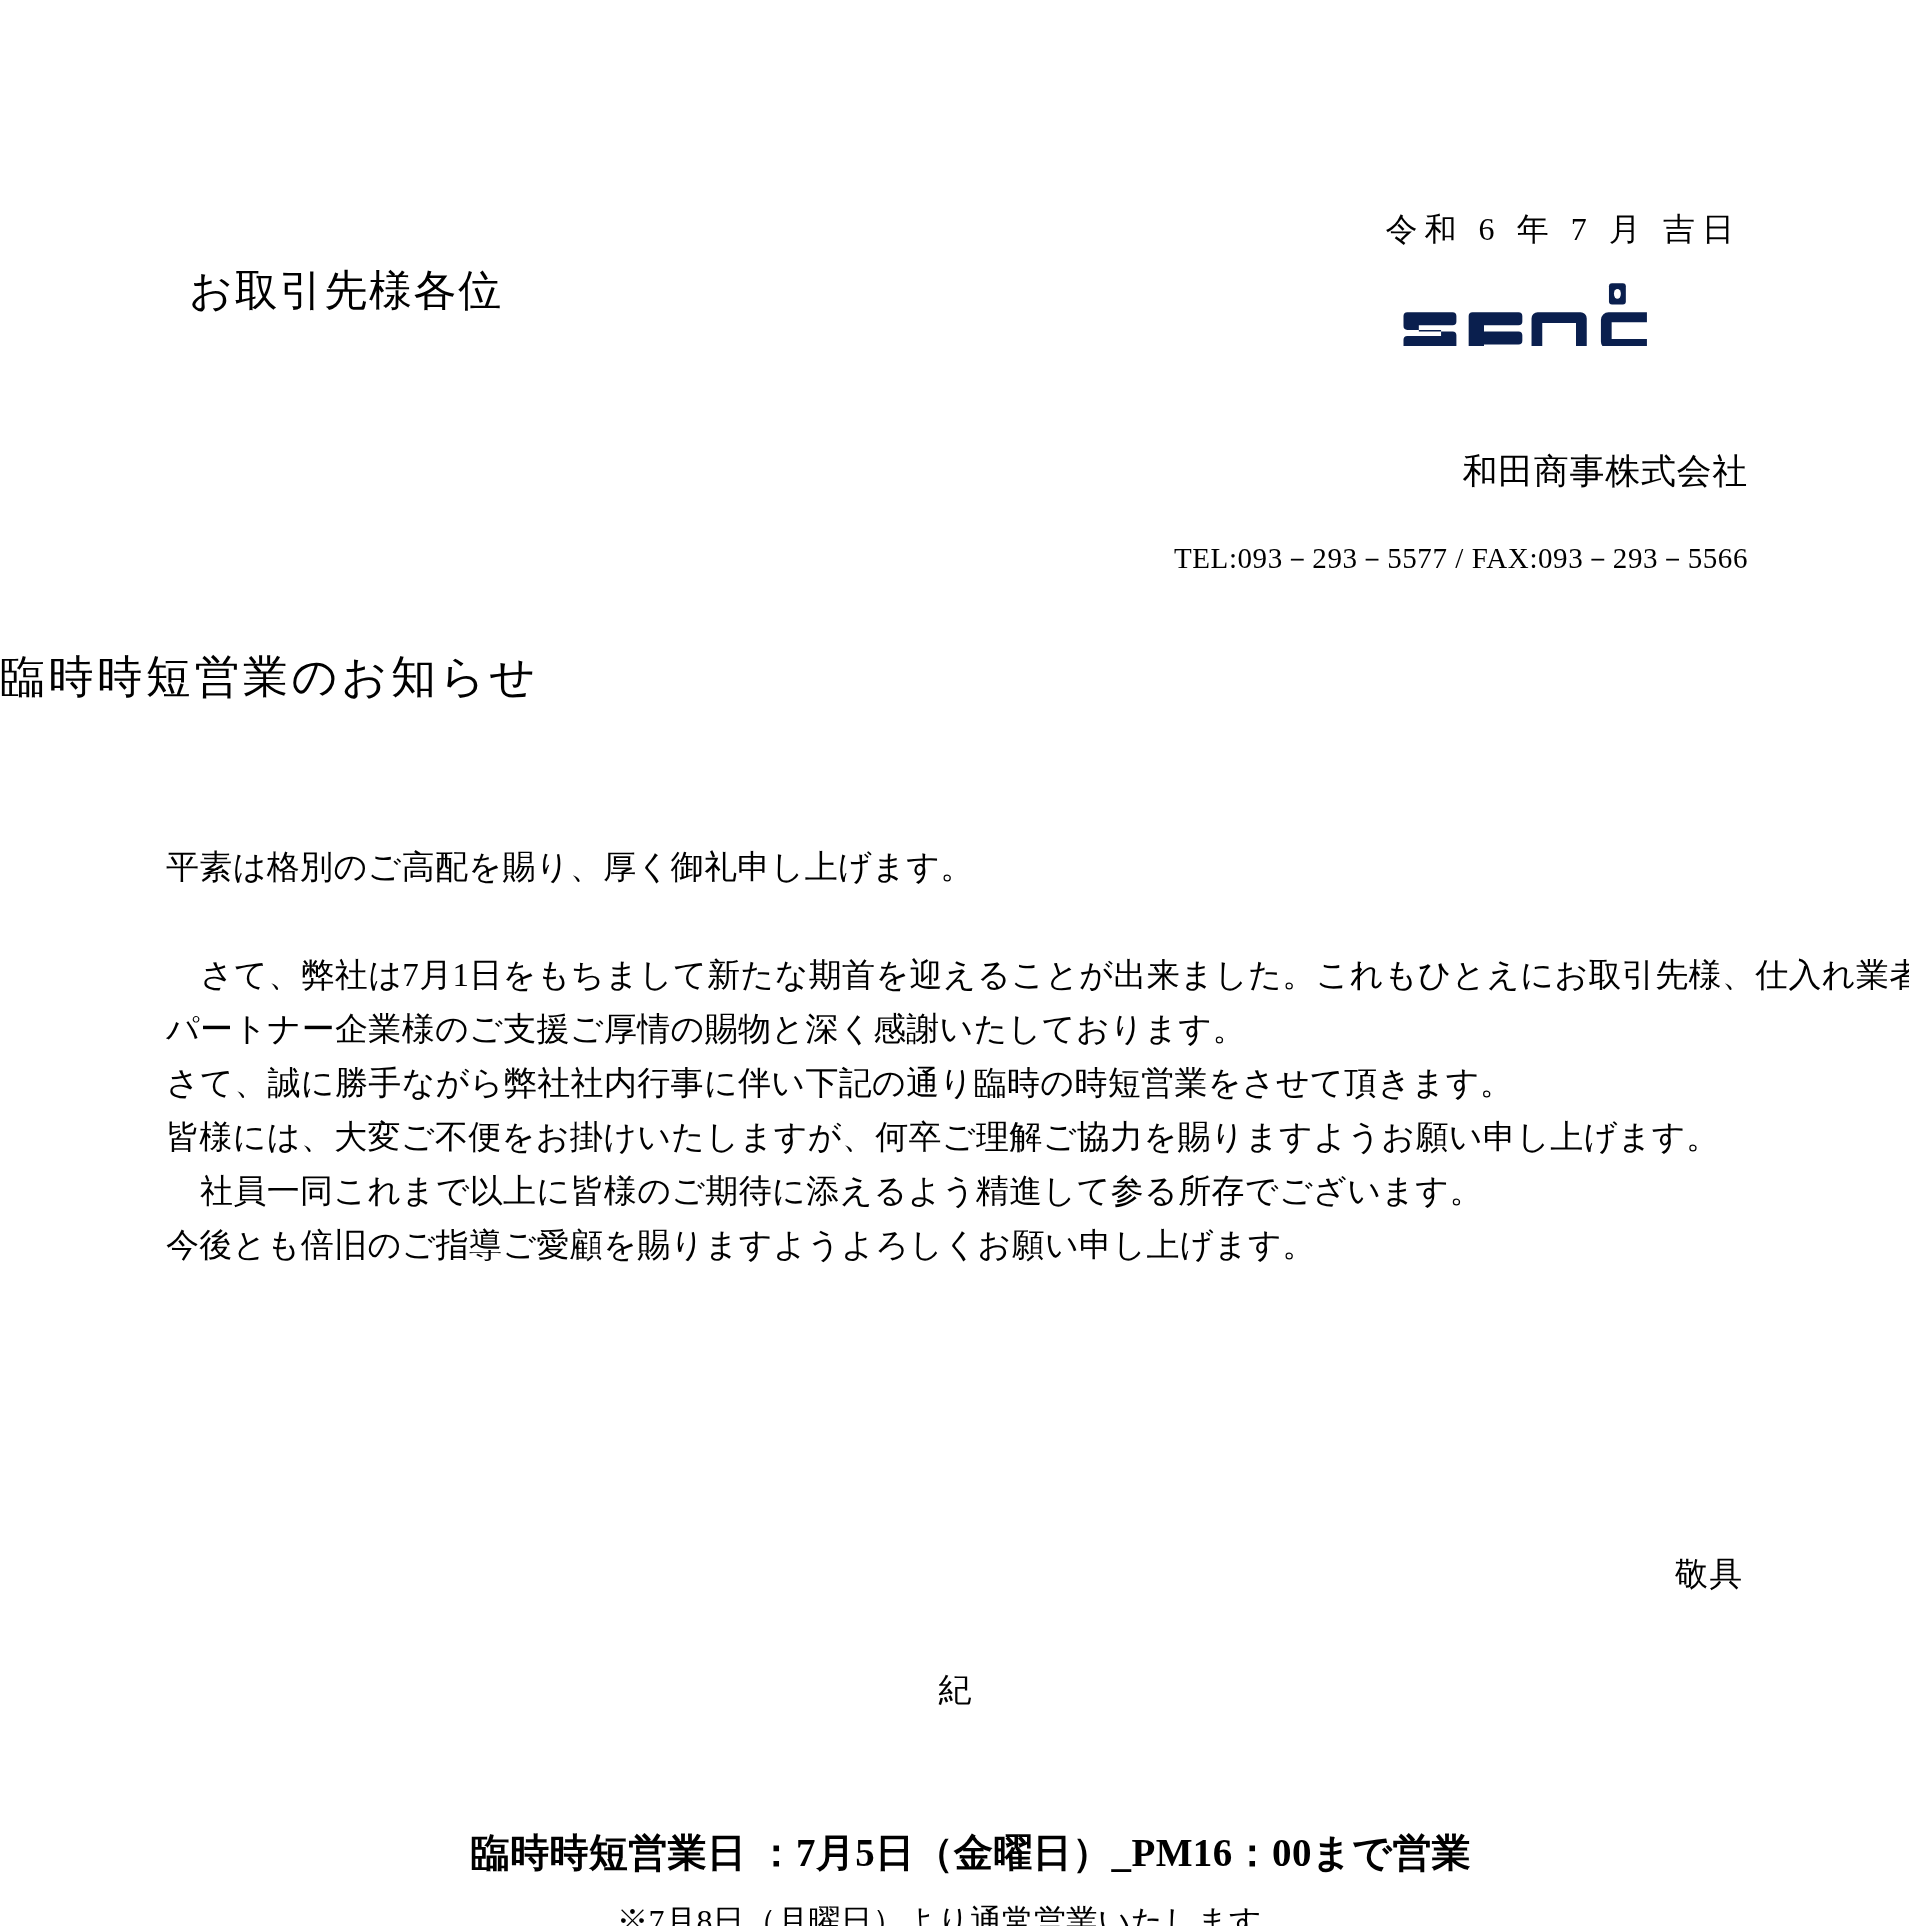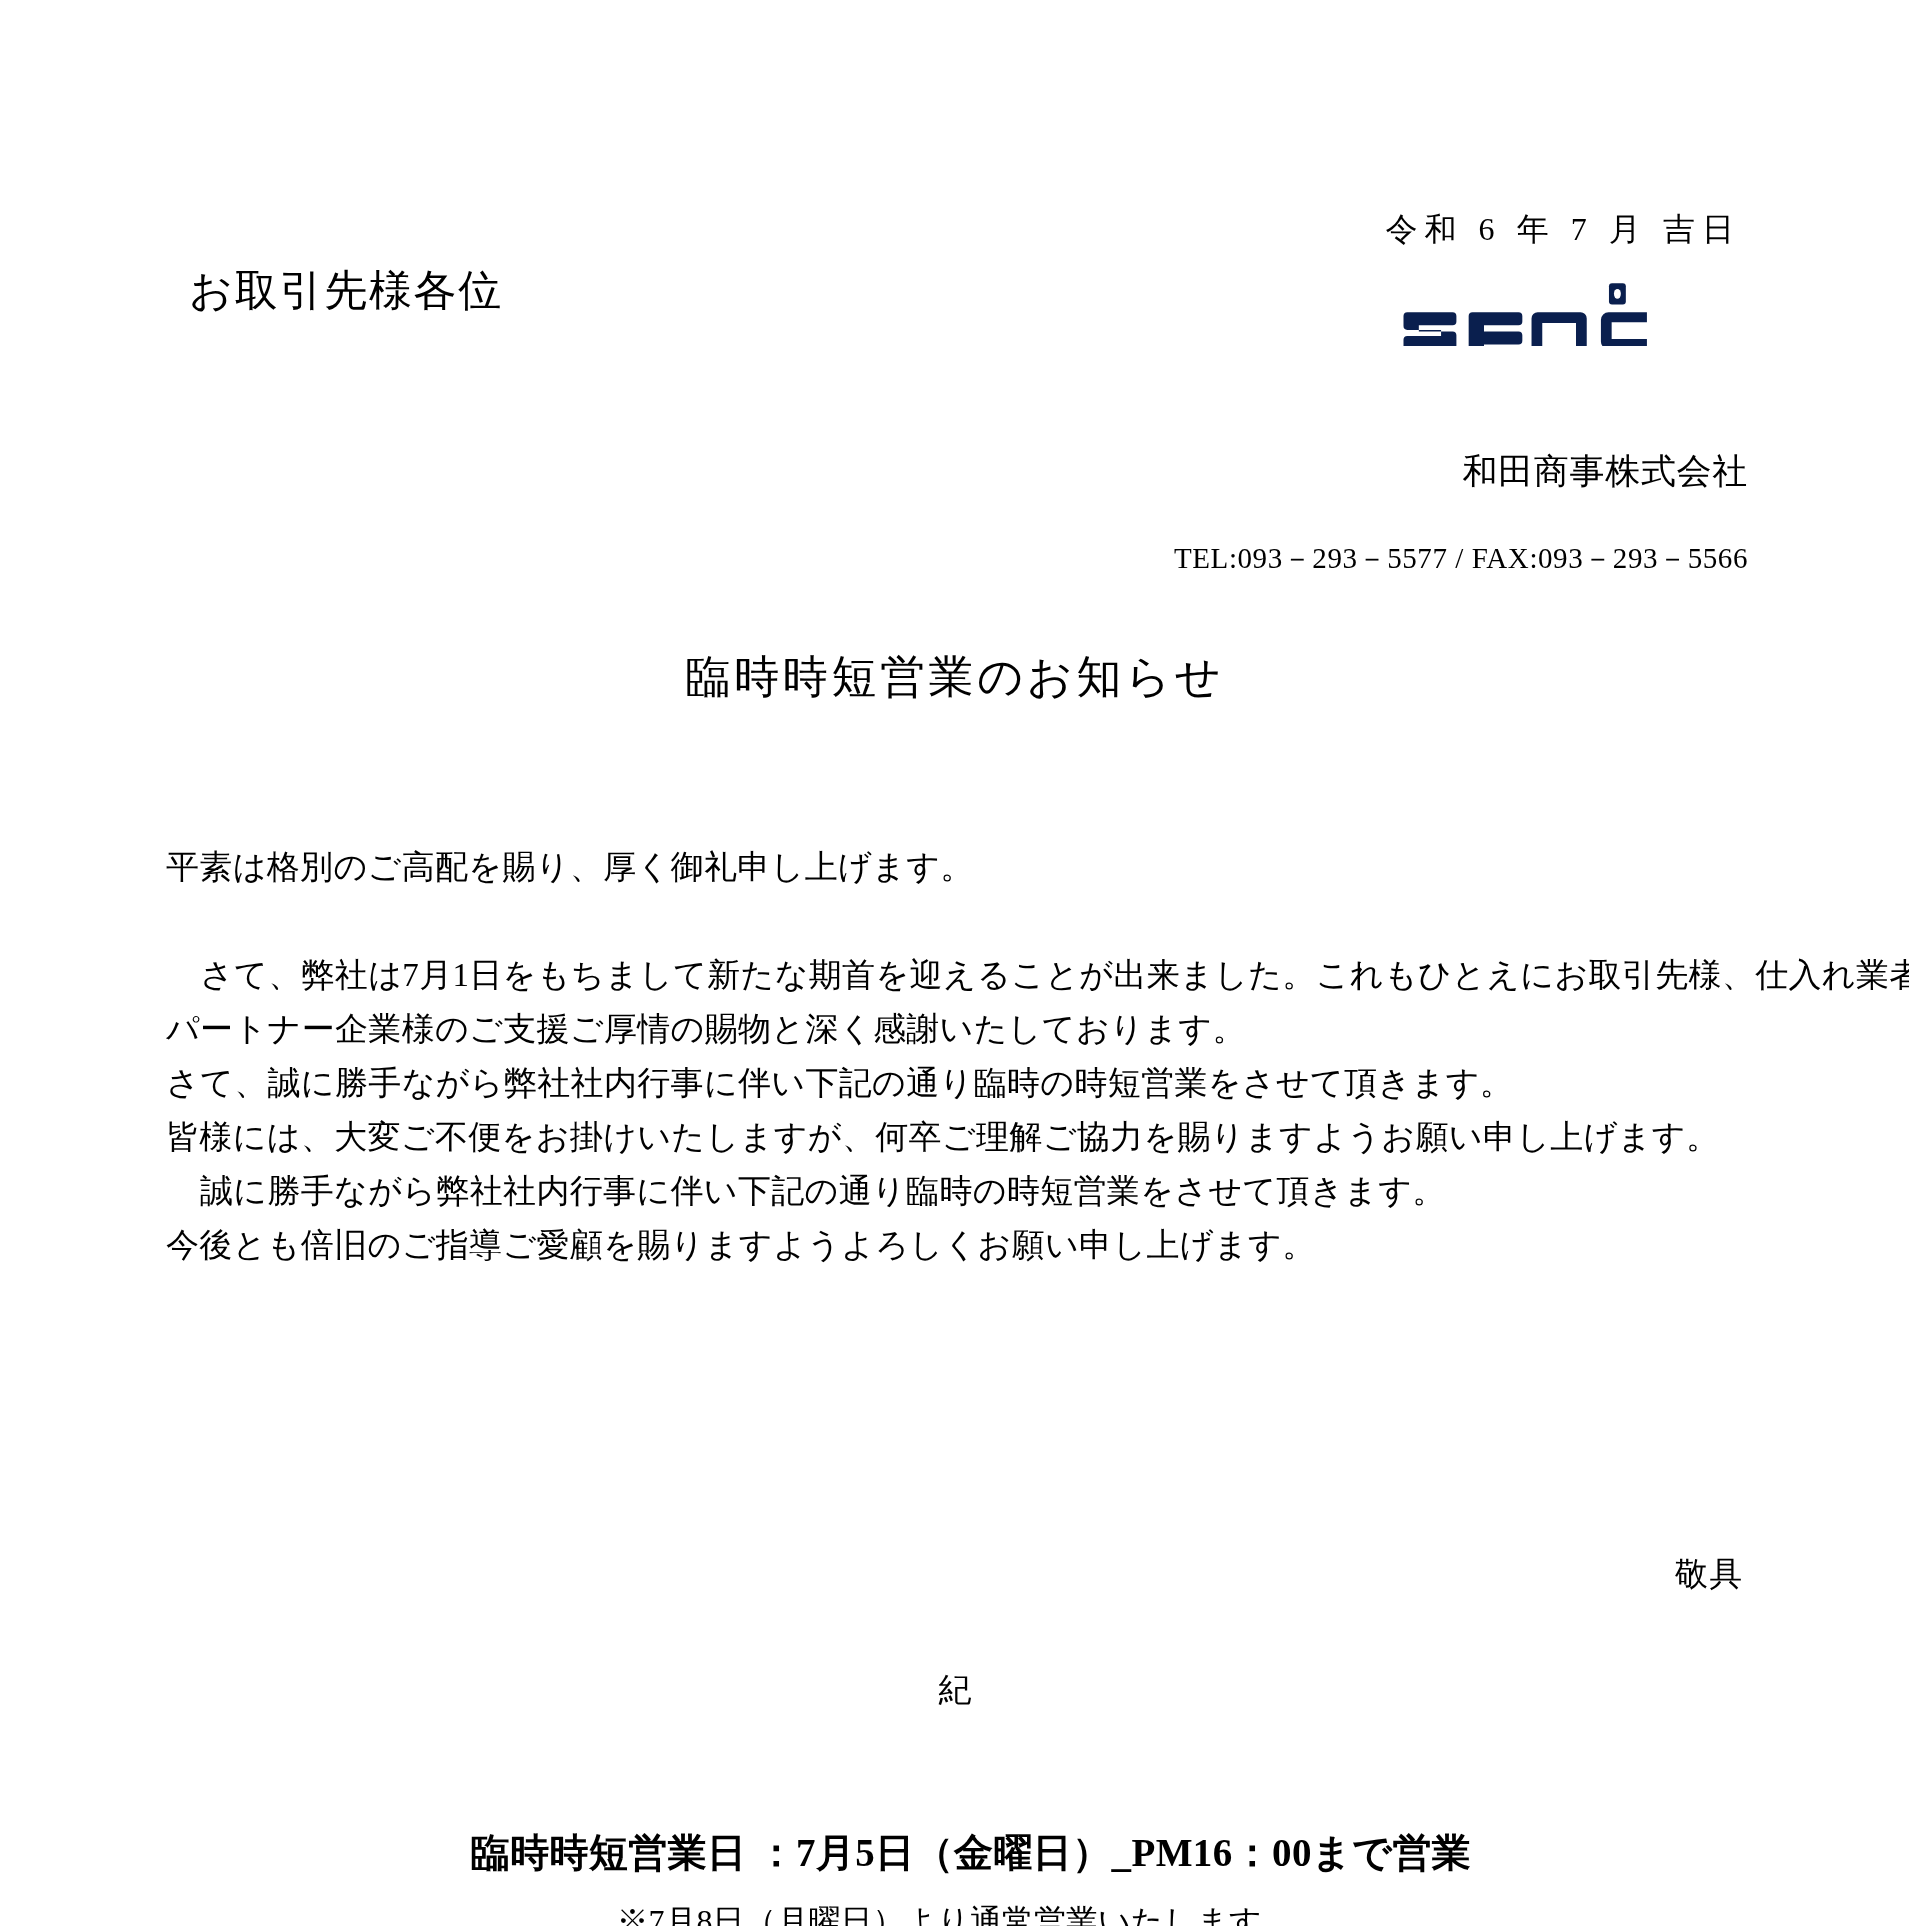--- a/index.html
+++ b/index.html
@@ -62,21 +62,20 @@
   }
   #company-name { top: 424px; font-size: 35px; letter-spacing: 0.02em; margin-top: 24px; }
   #company-address { top: 486px; font-size: 31px; letter-spacing: 0.0em; }
   #company-tel { top: 539px; font-size: 29px; letter-spacing: 0.02em; }
 
   
   #doc-title {
     top: 647px;
     left: 0;
     width: 1910px;
-    text-align: center;
     font-size: 45px;
     letter-spacing: 0.08em;
     white-space: nowrap;
   }
 
   
   #body-block {
     position: absolute;
     top: 840px;
     left: 166px;
@@ -163,21 +162,21 @@
 
   <div id="body-block">
     <div class="body-line">平素は格別のご高配を賜り、厚く御礼申し上げます。</div>
 
     <div class="body-gap-lg"></div>
 
     <div class="body-line indent">さて、弊社は7月1日をもちまして新たな期首を迎えることが出来ました。これもひとえにお取引先様、仕入れ業者様、</div>
     <div class="body-line">パートナー企業様のご支援ご厚情の賜物と深く感謝いたしております。</div>
     <div class="body-line">さて、誠に勝手ながら弊社社内行事に伴い下記の通り臨時の時短営業をさせて頂きます。</div>
     <div class="body-line">皆様には、大変ご不便をお掛けいたしますが、何卒ご理解ご協力を賜りますようお願い申し上げます。</div>
-    <div class="body-line indent">誠に勝手ながら弊社社内行事に伴い下記の通り臨時の時短営業をさせて頂きます。</div>
+    <div class="body-line indent">社員一同これまで以上に皆様のご期待に添えるよう精進して参る所存でございます。</div>
     <div class="body-line">今後とも倍旧のご指導ご愛顧を賜りますようよろしくお願い申し上げます。</div>
   </div>
 
   <div class="abs serif" id="closing-keigu">敬具</div>
 
   <div class="abs serif" id="ki-mark">紀</div>
 
   <div id="notice-block">
     <div id="notice-headline" class="serif">臨時時短営業日 ：7月5日（金曜日）_PM16：00まで営業</div>
     <div class="notice-sub serif">※7月8日（月曜日）より通常営業いたします。</div>

